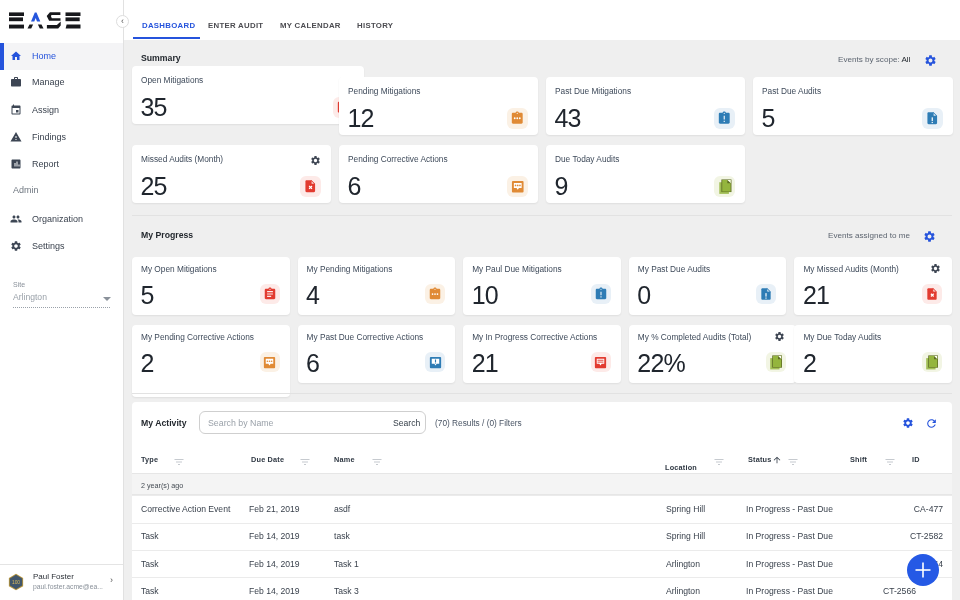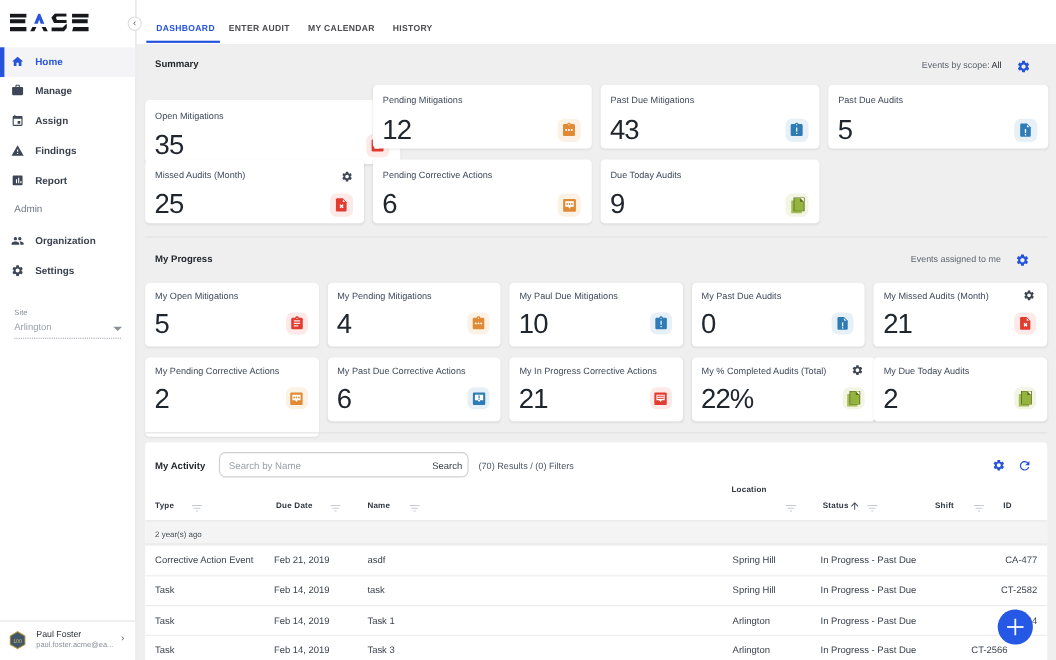--- a/index.html
+++ b/index.html
@@ -1,19 +1,19 @@
 <!DOCTYPE html>
 <html><head><meta charset="utf-8">
 <style>
 * { margin:0; padding:0; box-sizing:border-box; }
 html,body { width:960px; height:600px; }
 body { font-family:"Liberation Sans",sans-serif; background:#efefef; position:relative; overflow:hidden; }
 .abs { position:absolute; }
 #sidebar { position:absolute; left:0; top:0; width:124px; height:600px; background:#fff; border-right:1px solid #e1e1e1; z-index:3; }
-.mt { position:absolute; left:32px; font-size:9px; color:#3a424e;font-weight:bold; }
+.mt { position:absolute; left:32px; font-size:9px; color:#3a424e; }
 .tab { position:absolute; z-index:3; top:21px; font-size:7.8px; font-weight:bold; color:#4c4c51; letter-spacing:.3px; }
 .card { position:absolute; background:#fff; border-radius:4px; box-shadow:0 1px 2px rgba(0,0,0,0.07); }
 .ctitle { position:absolute; left:9px; font-size:8.3px; line-height:9px; color:#3e4a5a; white-space:nowrap; }
 .cnum { position:absolute; left:8.5px; color:#20262e; line-height:1; letter-spacing:-0.8px; }
 .cic { position:absolute; border-radius:6px; }
 svg { display:block; }
 .shead { position:absolute; font-size:8.7px; font-weight:bold; color:#23282e; }
 .rlabel { position:absolute; font-size:8.1px; color:#5d6570; white-space:nowrap; }
 .divider { position:absolute; left:132px; width:820px; height:1px; background:#e2e2e2; }
 .th { position:absolute; font-size:7.3px; letter-spacing:.2px; font-weight:bold; color:#2e3742; }
@@ -89,21 +89,21 @@
 <div class="tab" style="left:280px">MY CALENDAR</div>
 <div class="tab" style="left:357px">HISTORY</div>
 <div class="abs" style="left:133px;top:37px;width:67px;height:2px;background:#2553dc;z-index:2"></div>
 <div class="shead" style="left:141px;top:53px">Summary</div>
 <div class="rlabel" style="left:838px;top:55px">Events by scope: <span style="color:#23282e">All</span></div>
 <div class="abs" style="left:924px;top:54px">
     <svg width="13" height="13" viewBox="0 0 24 24" fill="#2553dc">
       <path d="M19.14 12.94c.04-.3.06-.61.06-.94 0-.32-.02-.64-.07-.94l2.03-1.58c.18-.14.23-.41.12-.61l-1.92-3.32c-.12-.22-.37-.29-.59-.22l-2.39.96c-.5-.38-1.03-.7-1.62-.94l-.36-2.54c-.04-.24-.24-.41-.48-.41h-3.84c-.24 0-.43.17-.47.41l-.36 2.54c-.59.24-1.13.57-1.62.94l-2.39-.96c-.22-.08-.47 0-.59.22L2.74 8.87c-.12.21-.08.47.12.61l2.03 1.58c-.05.3-.09.63-.09.94s.02.64.07.94l-2.03 1.58c-.18.14-.23.41-.12.61l1.92 3.32c.12.22.37.29.59.22l2.39-.96c.5.38 1.03.7 1.62.94l.36 2.54c.05.24.24.41.48.41h3.84c.24 0 .44-.17.47-.41l.36-2.54c.59-.24 1.13-.56 1.62-.94l2.39.96c.22.08.47 0 .59-.22l1.92-3.32c.12-.22.07-.47-.12-.61l-2.01-1.58zM12 15.6c-1.98 0-3.6-1.62-3.6-3.6s1.62-3.6 3.6-3.6 3.6 1.62 3.6 3.6-1.62 3.6-3.6 3.6z"></path>
     </svg>
   </div>
-<div class="card" style="left:132px;top:91px;width:232px;height:58px">
+<div class="card" style="left:132px;top:66px;width:232px;height:58px">
     <div class="ctitle" style="top:10px">Open Mitigations</div>
     <div class="cnum" style="font-size:25px;top:29px">35</div>
     <div class="cic" style="right:10px;top:31px;width:21px;height:21px;background:#fdeae8;padding:3.25px">
       <svg width="14.5" height="14.5" viewBox="0 0 24 24" fill="#e23b30">
         <path d="M19 3h-4.18C14.4 1.84 13.3 1 12 1c-1.3 0-2.4.84-2.82 2H5c-1.1 0-2 .9-2 2v14c0 1.1.9 2 2 2h14c1.1 0 2-.9 2-2V5c0-1.1-.9-2-2-2zm-7 0c.55 0 1 .45 1 1s-.45 1-1 1-1-.45-1-1 .45-1 1-1zm2 14H7v-2h7v2zm3-4H7v-2h10v2zm0-4H7V7h10v2z"></path>
       </svg>
     </div>
   </div>
 <div class="card" style="left:339px;top:77px;width:199px;height:58px">
     <div class="ctitle" style="top:10px">Pending Mitigations</div>
@@ -340,21 +340,21 @@
     <svg width="12" height="12" viewBox="0 0 24 24" fill="#c6cacf">
       <path d="M10 18h4v-2h-4v2zM3 6v2h18V6H3zm3 7h12v-2H6v2z"></path>
     </svg>
   </div>
 <div class="th" style="left:334px;top:455px">Name</div>
 <div class="ficon" style="left:371px;top:456px">
     <svg width="12" height="12" viewBox="0 0 24 24" fill="#c6cacf">
       <path d="M10 18h4v-2h-4v2zM3 6v2h18V6H3zm3 7h12v-2H6v2z"></path>
     </svg>
   </div>
-<div class="th" style="left:665px;top:440px">Location</div>
+<div class="th" style="left:665px;top:463px">Location</div>
 <div class="ficon" style="left:713px;top:456px">
     <svg width="12" height="12" viewBox="0 0 24 24" fill="#c6cacf">
       <path d="M10 18h4v-2h-4v2zM3 6v2h18V6H3zm3 7h12v-2H6v2z"></path>
     </svg>
   </div>
 <div class="th" style="left:748px;top:455px">Status</div>
 <div class="ficon" style="left:787px;top:456px">
     <svg width="12" height="12" viewBox="0 0 24 24" fill="#c6cacf">
       <path d="M10 18h4v-2h-4v2zM3 6v2h18V6H3zm3 7h12v-2H6v2z"></path>
     </svg>

